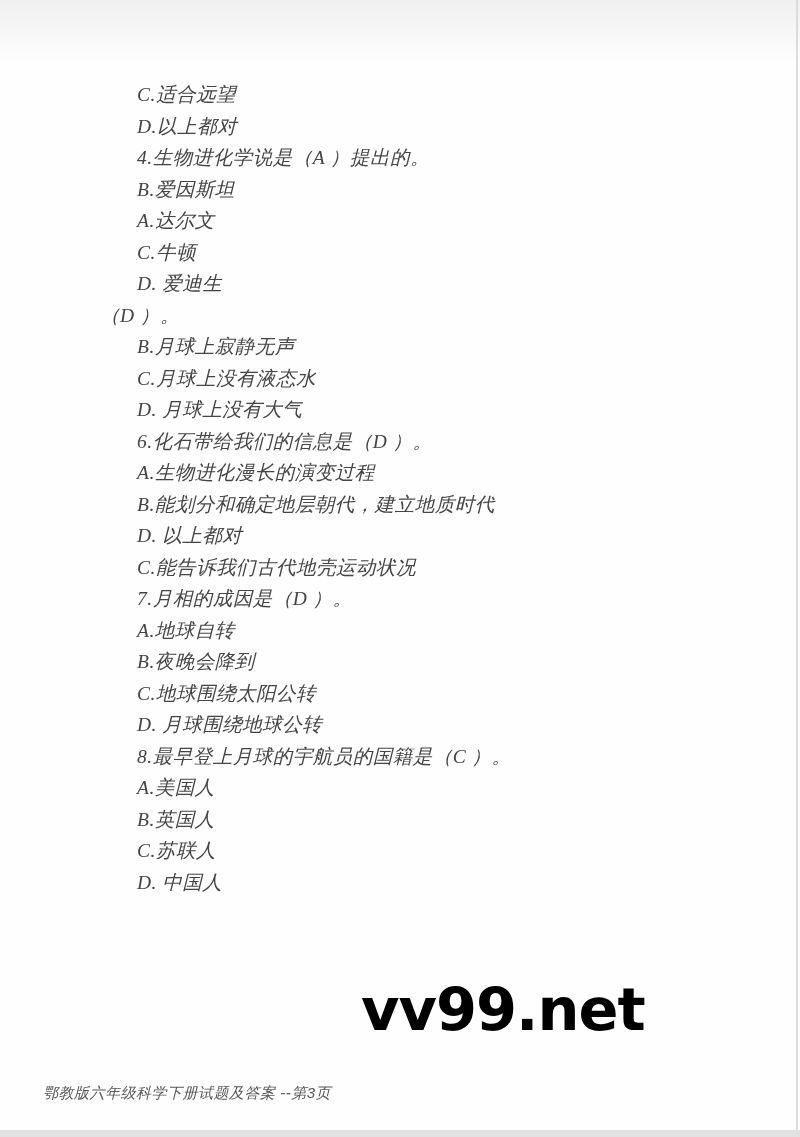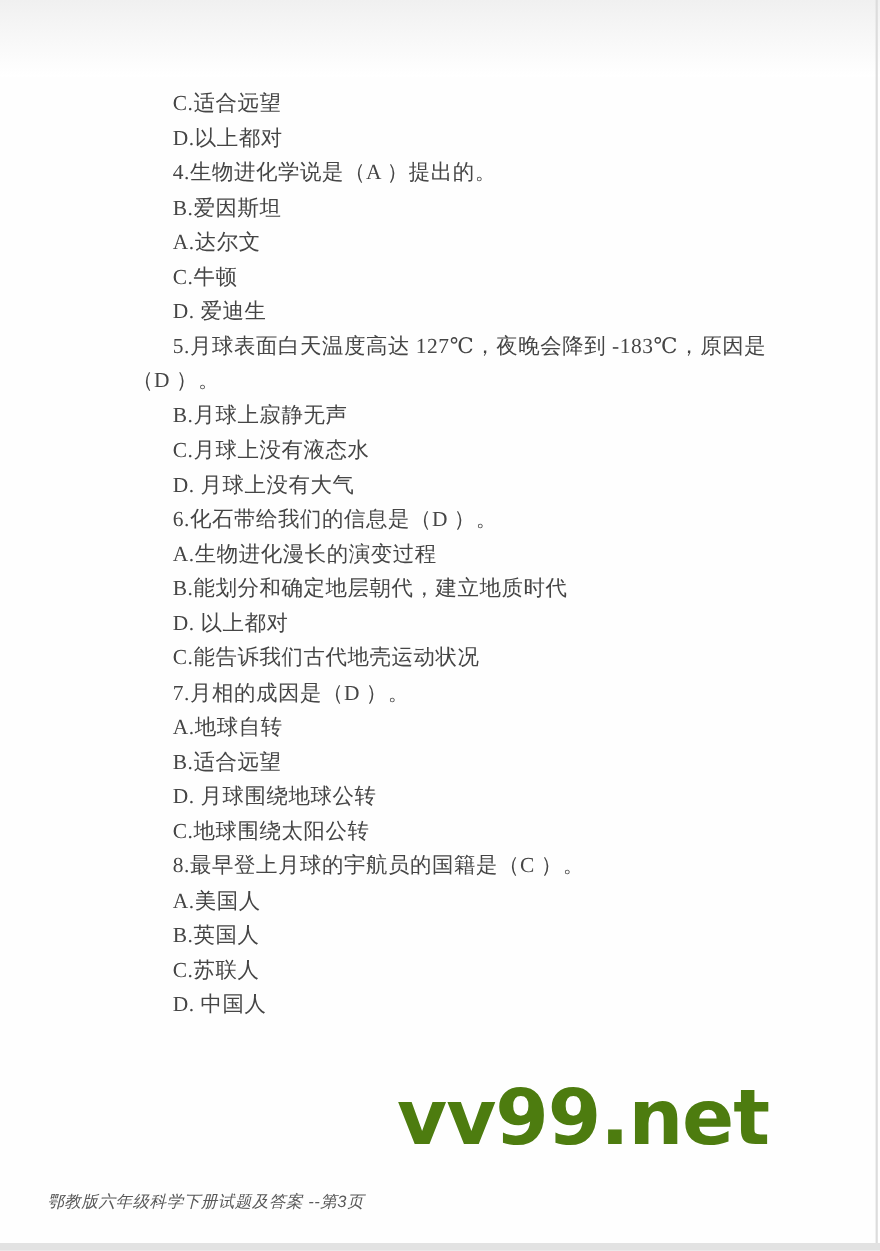--- a/index.html
+++ b/index.html
@@ -23,23 +23,24 @@
   .page-edge-line {
     position: absolute;
     top: 0;
     left: 796px;
     width: 2px;
     height: 1130px;
     background: #dcdcdc;
   }
   .lines-container {
     position: absolute;
-    left: 120px;
+    left: 100px;
     top: 79px;
     width: 640px;
+    font-style: italic;
   }
   .text-line {
     height: 31.5px;
     line-height: 31.5px;
     font-size: 19.5px;
     color: #454545;
     white-space: nowrap;
     letter-spacing: 0.5px;
   }
   .text-line.role-question,
@@ -48,23 +49,23 @@
   }
   .text-line.role-continuation {
     padding-left: 0;
   }
   .watermark {
     position: absolute;
     left: 361px;
     top: 975px;
     font-family: "DejaVu Sans", "Liberation Sans", sans-serif;
     font-weight: 700;
-    font-size: 70px;
+    font-size: 59px;
     letter-spacing: -1px;
-    color: #4d7c0f;
+    color: #000000;
     user-select: none;
   }
   .page-footer {
     position: absolute;
     left: 43px;
     top: 1083px;
     font-size: 15px;
     line-height: 20px;
     color: #585858;
     font-family: "Liberation Sans", "DejaVu Sans", sans-serif;
@@ -87,35 +88,34 @@
 <div class="page-edge-line"></div>
 
 <div class="lines-container" id="lines-container">
     <div class="text-line role-option">C.适合远望</div>
     <div class="text-line role-option">D.以上都对</div>
     <div class="text-line role-question">4.生物进化学说是（A ）提出的。</div>
     <div class="text-line role-option">B.爱因斯坦</div>
     <div class="text-line role-option">A.达尔文</div>
     <div class="text-line role-option">C.牛顿</div>
     <div class="text-line role-option">D. 爱迪生</div>
-    <div class="text-line role-question">5.月球表面白天温度高达 127℃，夜晚会降到 -183℃，原因是</div>
     <div class="text-line role-continuation">（D ）。</div>
     <div class="text-line role-option">B.月球上寂静无声</div>
     <div class="text-line role-option">C.月球上没有液态水</div>
     <div class="text-line role-option">D. 月球上没有大气</div>
     <div class="text-line role-question">6.化石带给我们的信息是（D ）。</div>
     <div class="text-line role-option">A.生物进化漫长的演变过程</div>
     <div class="text-line role-option">B.能划分和确定地层朝代，建立地质时代</div>
     <div class="text-line role-option">D. 以上都对</div>
     <div class="text-line role-option">C.能告诉我们古代地壳运动状况</div>
     <div class="text-line role-question">7.月相的成因是（D ）。</div>
     <div class="text-line role-option">A.地球自转</div>
-    <div class="text-line role-option">B.适合远望</div>
+    <div class="text-line role-option">B.夜晚会降到</div>
+    <div class="text-line role-option">C.地球围绕太阳公转</div>
     <div class="text-line role-option">D. 月球围绕地球公转</div>
-    <div class="text-line role-option">C.地球围绕太阳公转</div>
     <div class="text-line role-question">8.最早登上月球的宇航员的国籍是（C ）。</div>
     <div class="text-line role-option">A.美国人</div>
     <div class="text-line role-option">B.英国人</div>
     <div class="text-line role-option">C.苏联人</div>
     <div class="text-line role-option">D. 中国人</div>
   </div>
 
 <div class="watermark">vv99.net</div>
 
 <div class="page-footer">鄂教版六年级科学下册试题及答案 --第3页</div>

